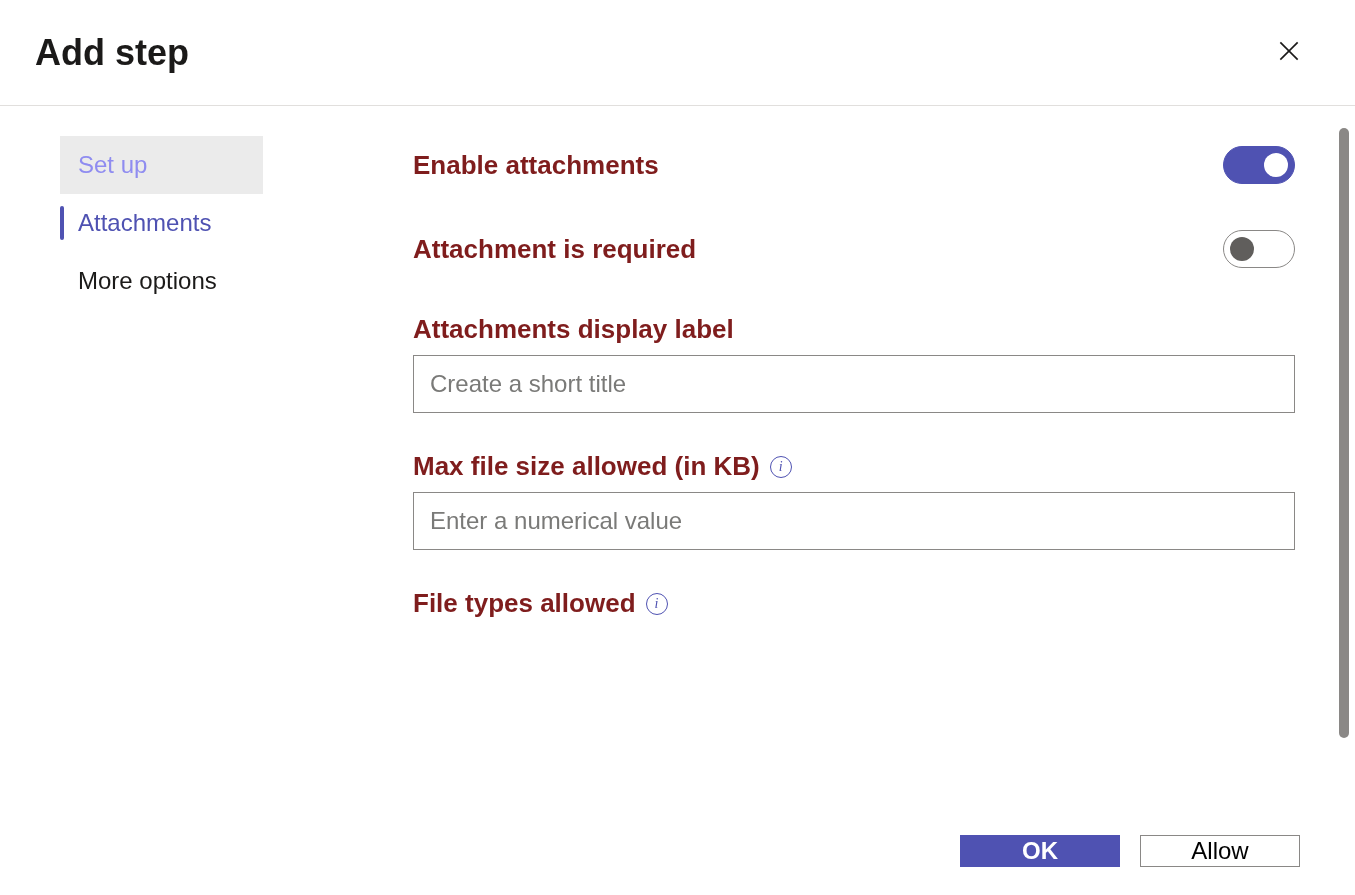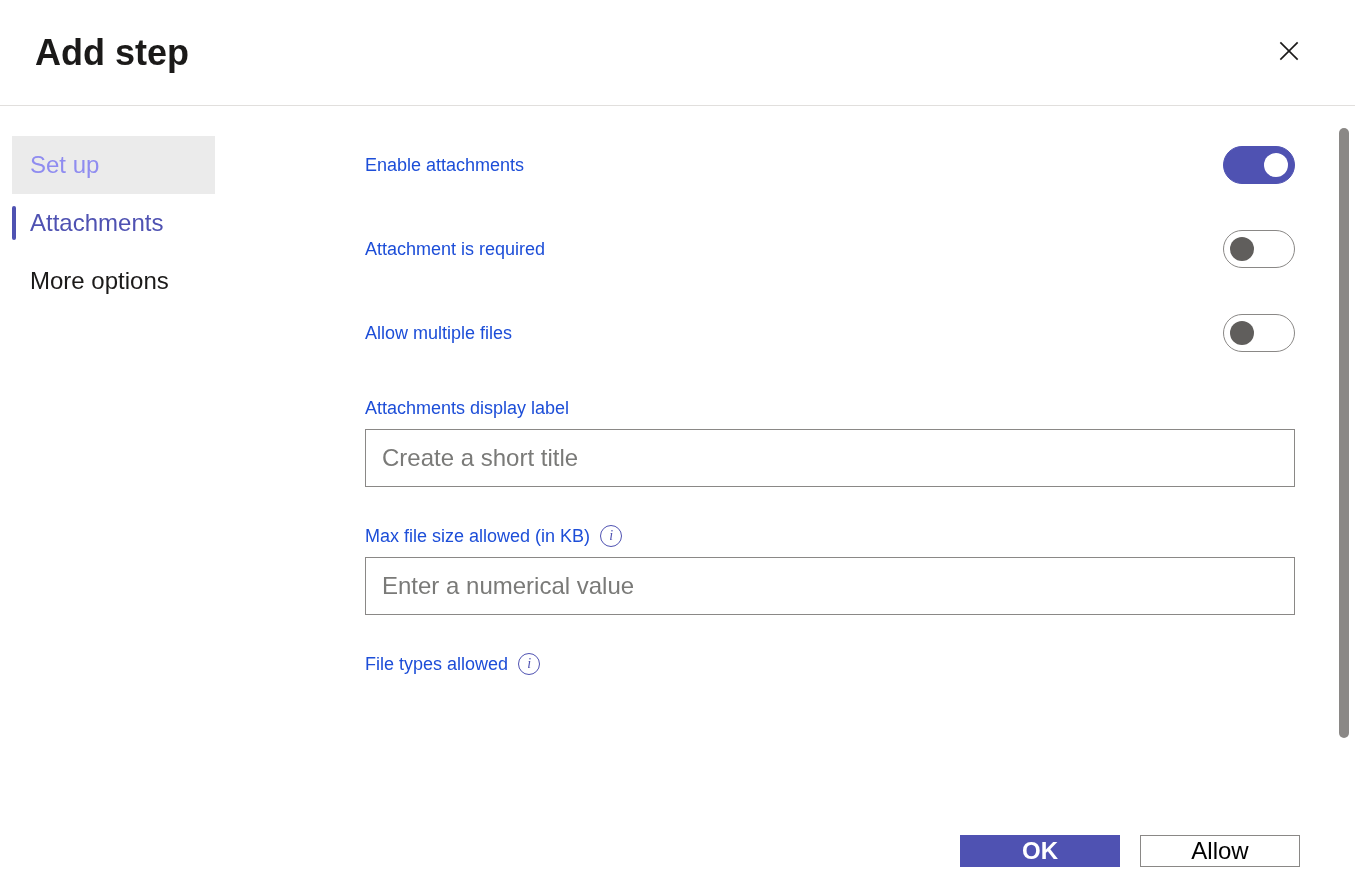--- a/index.html
+++ b/index.html
@@ -40,20 +40,21 @@
     .body {
       flex: 1;
       display: flex;
       overflow: hidden;
       position: relative;
     }
     .sidebar {
       width: 215px;
       padding: 30px 0 0 12px;
       flex-shrink: 0;
+      margin-left: 48px;
     }
     .sidebar-item {
       font-size: 24px;
       font-weight: 400;
       padding: 15px 18px;
       cursor: pointer;
       color: #1b1a19;
       position: relative;
     }
     .sidebar-item.visited {
@@ -84,23 +85,23 @@
     .main::-webkit-scrollbar-thumb { background:#8a8886; border-radius:5px; }
     .main::-webkit-scrollbar-track { background: transparent; }
 
     .field-row {
       display: flex;
       align-items: center;
       justify-content: space-between;
       margin-bottom: 46px;
     }
     .field-label {
-      font-size: 18px;
-      font-weight: 400;
-      color: #1d4ed8;
+      font-size: 26px;
+      font-weight: 700;
+      color: #7f1d1d;
     }
     .toggle {
       width: 72px;
       height: 38px;
       border-radius: 20px;
       position: relative;
       cursor: pointer;
       border: 1px solid #8a8886;
       background: #fff;
       flex-shrink: 0;
@@ -242,26 +243,20 @@
       </div>
     </div>
 
     <div class="field-row">
       <div class="field-label">Attachment is required</div>
       <div class="toggle" role="switch" aria-checked="false">
         <div class="toggle-knob"></div>
       </div>
     </div>
 
-    <div class="field-row">
-      <div class="field-label">Allow multiple files</div>
-      <div class="toggle" role="switch" aria-checked="false">
-        <div class="toggle-knob"></div>
-      </div>
-    </div>
 
     <div class="field-block">
       <div class="field-label-line">
         <div class="field-label">Attachments display label</div>
       </div>
       <input type="text" class="text-input" placeholder="Create a short title" style="">
     </div>
 
     <div class="field-block">
       <div class="field-label-line">

